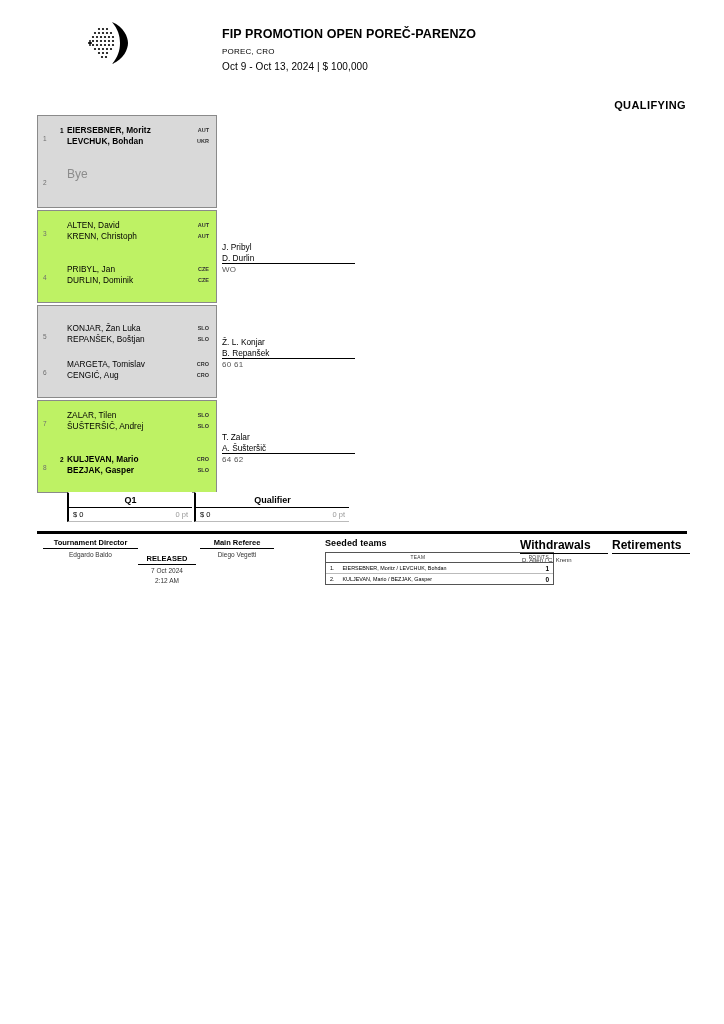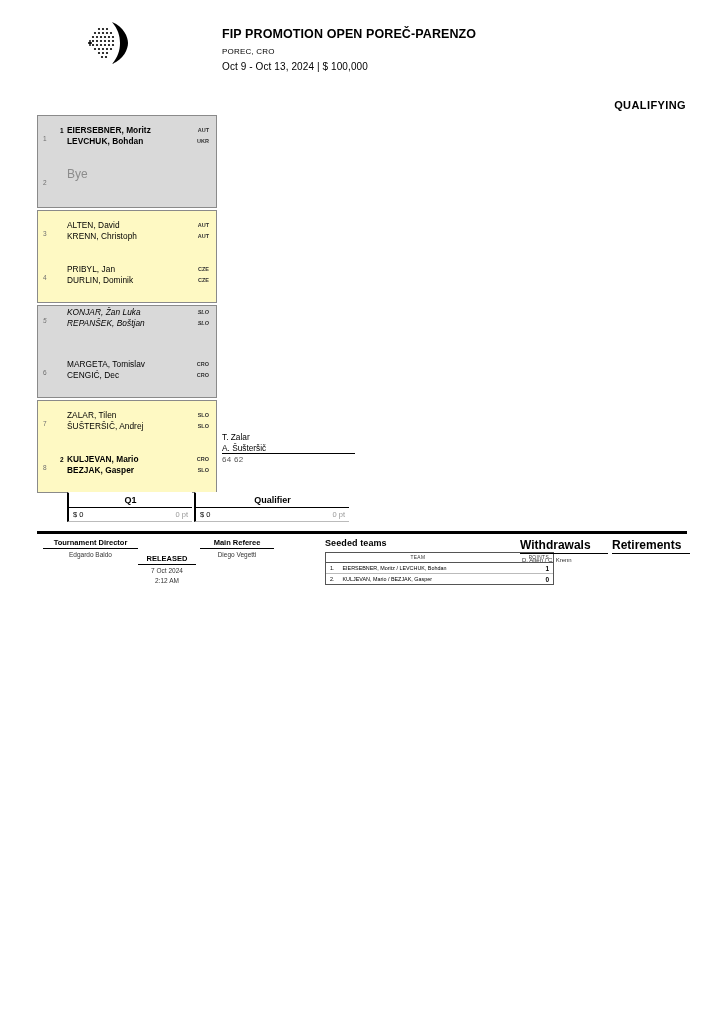--- a/index.html
+++ b/index.html
@@ -32,21 +32,21 @@
   }
 
   
   #draw { position:absolute; left:37px; top:115px; width:312px; height:370px; }
 
   .grp {
     position:absolute; left:0; width:180px;
     border:1px solid #8a8a8a;
   }
   .grp.shaded { background:#d9d9d9; }
-  .grp.plain { background:#fef9c3; }
+  .grp.plain { background:#bef264; }
 
   .entry { position:absolute; left:0; width:176px; height:34px; }
   .eseed {
     position:absolute; left:5px; top:11px; width:12px;
     font-size:6.5px; color:#6e6e6e; text-align:left;
   }
   .etseed {
     position:absolute; left:22px; top:3px;
     font-size:6.5px; font-weight:bold; color:#000;
   }
@@ -220,36 +220,36 @@
           <div>PRIBYL, Jan</div>
           <div>DURLIN, Dominik</div>
         </div>
         <div class="ectry">
           <div>CZE</div>
           <div>CZE</div>
         </div>
       </div>
     </div>
     <div class="grp shaded" style="top: 190px; height: 93px;">
-      <div class="entry" style="top: 0; font-style: italic;">
+      <div class="entry" style="top: 16px;">
         <div class="eseed">5</div>
         <div class="enames">
           <div>KONJAR, Žan Luka</div>
           <div>REPANŠEK, Boštjan</div>
         </div>
         <div class="ectry">
           <div>SLO</div>
           <div>SLO</div>
         </div>
       </div>
       <div class="entry" style="top: 52px;">
         <div class="eseed">6</div>
         <div class="enames">
           <div>MARGETA, Tomislav</div>
-          <div>CENGIĆ, Dec</div>
+          <div>CENGIĆ, Aug</div>
         </div>
         <div class="ectry">
           <div>CRO</div>
           <div>CRO</div>
         </div>
       </div>
     </div>
     <div class="grp plain" style="top: 285px; height: 93px;">
       <div class="entry" style="top: 8px;">
         <div class="eseed">7</div>
@@ -267,20 +267,36 @@
         <div class="etseed">2</div>
         <div class="enames bold">
           <div>KULJEVAN, Mario</div>
           <div>BEZJAK, Gasper</div>
         </div>
         <div class="ectry">
           <div>CRO</div>
           <div>SLO</div>
         </div>
       </div>
+    </div>
+    <div class="win" style="top: 127px;">
+      <div class="wnames">
+        <div>J. Pribyl</div>
+        <div>D. Durlin</div>
+      </div>
+      <div class="wline"></div>
+      <div class="wscore">WO</div>
+    </div>
+    <div class="win" style="top: 222px;">
+      <div class="wnames">
+        <div>Ž. L. Konjar</div>
+        <div>B. Repanšek</div>
+      </div>
+      <div class="wline"></div>
+      <div class="wscore">60 61</div>
     </div>
     <div class="win" style="top: 317px;">
       <div class="wnames">
         <div>T. Zalar</div>
         <div>A. Šušteršič</div>
       </div>
       <div class="wline"></div>
       <div class="wscore">64 62</div>
     </div>
   </div>

